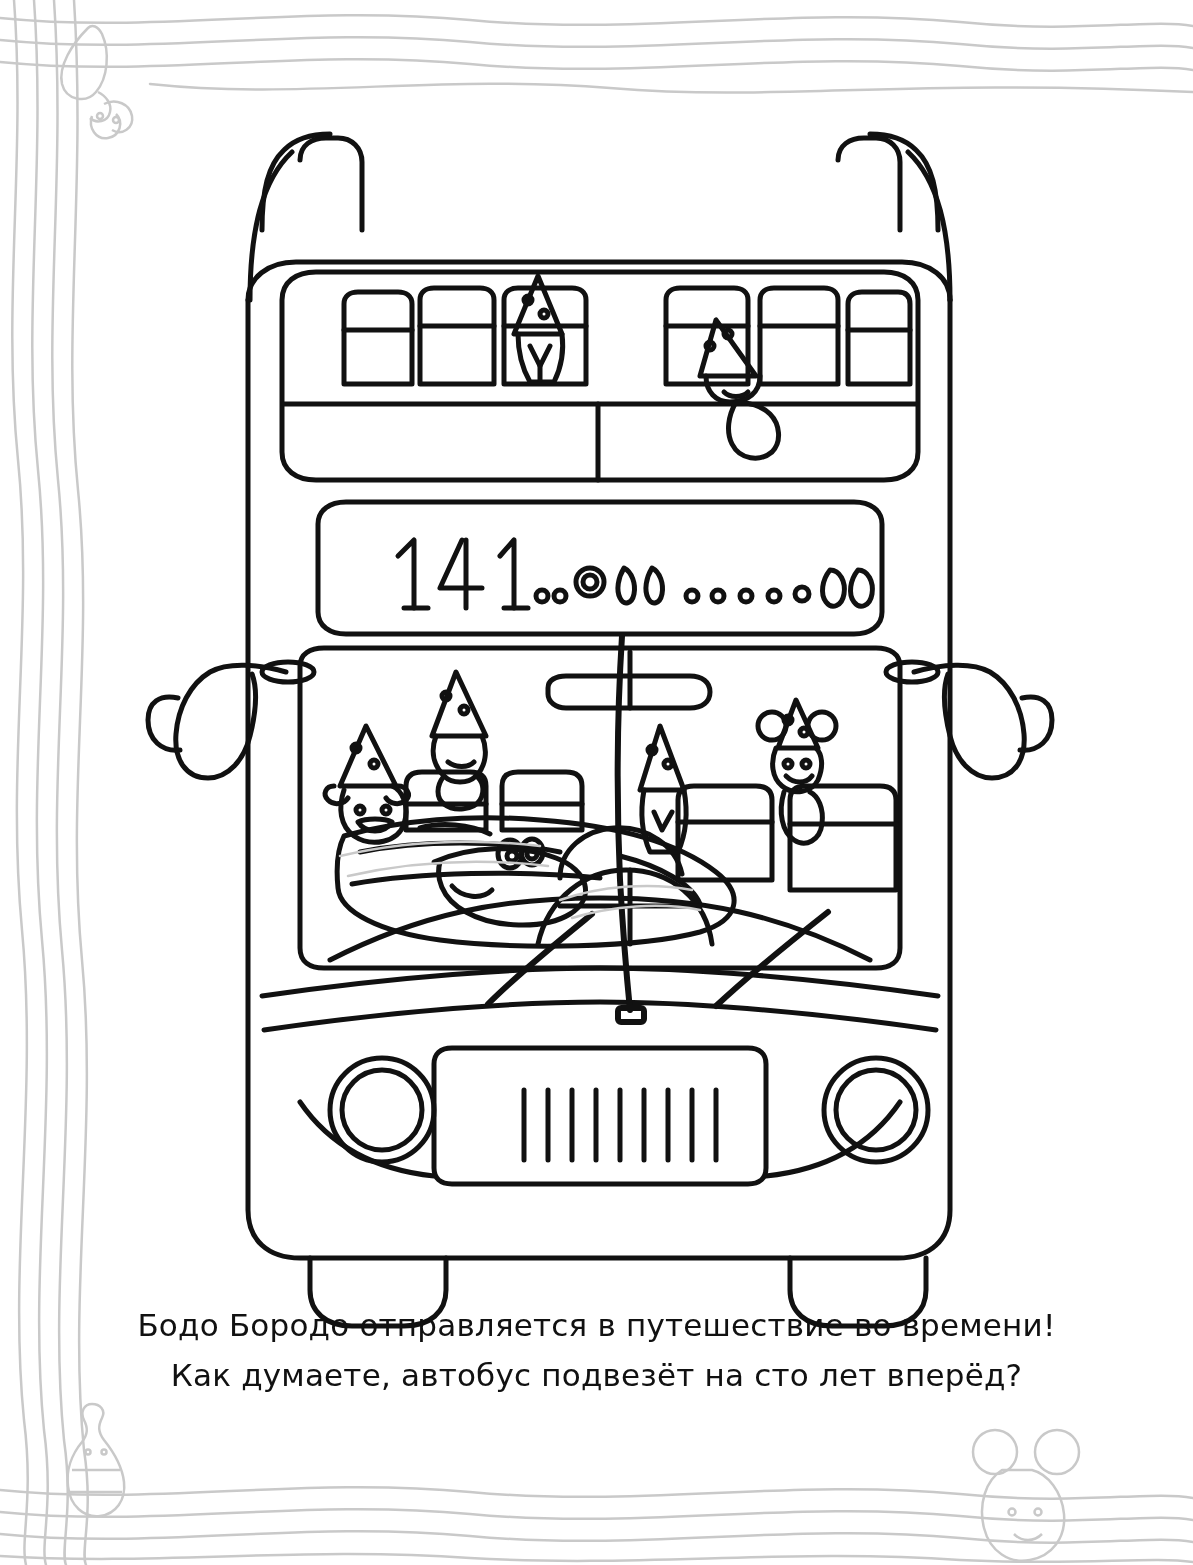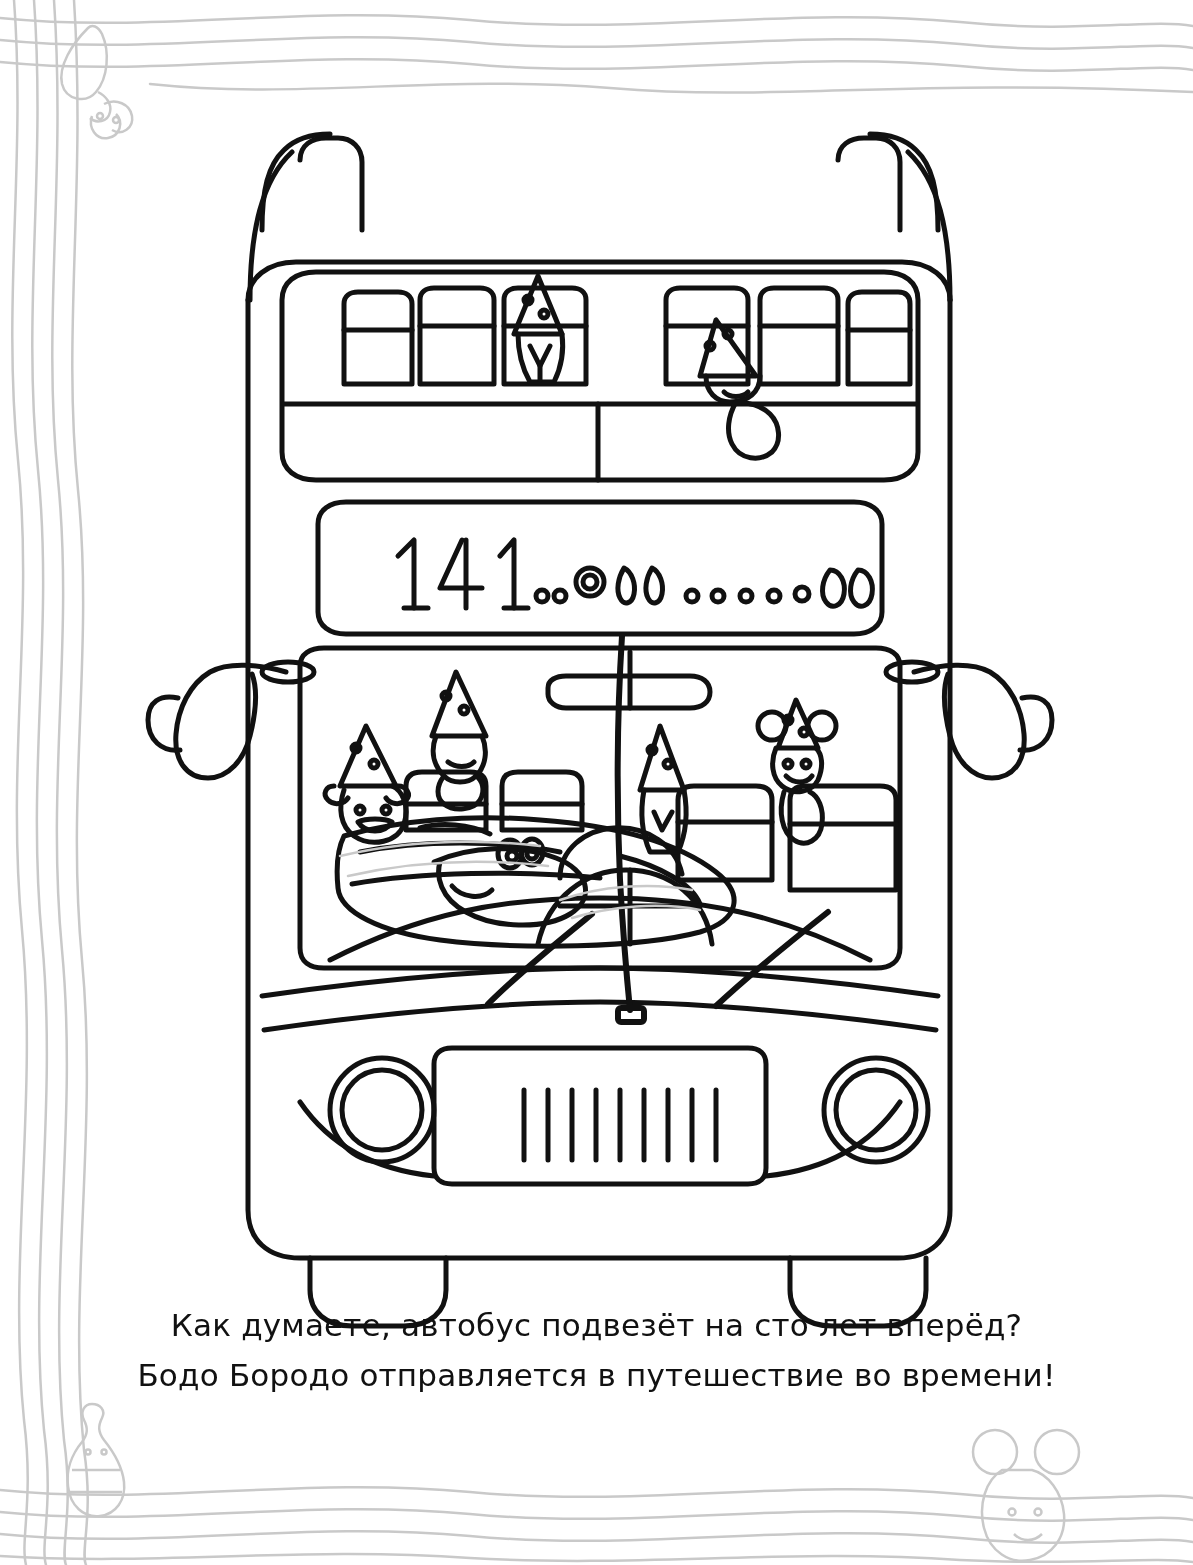--- a/index.html
+++ b/index.html
@@ -278,17 +278,17 @@
       <g fill="none" stroke="#c9c9c9" stroke-width="2.5" stroke-linecap="round">
         <path d="M340 856 C 400 842, 470 838, 540 846"></path>
         <path d="M348 876 C 410 862, 480 858, 548 866"></path>
         <path d="M560 900 C 600 886, 650 882, 692 890"></path>
         <path d="M572 918 C 612 906, 660 902, 700 910"></path>
       </g>
     </svg>
   </div>
 
   <div class="caption">
+    <span class="line">Бодо Бородо отправляется в путешествие во времени!</span>
     <span class="line">Как думаете, автобус подвезёт на сто лет вперёд?</span>
-    <span class="line">Бодо Бородо отправляется в путешествие во времени!</span>
   </div>
 
 </div>
 
 </body></html>

